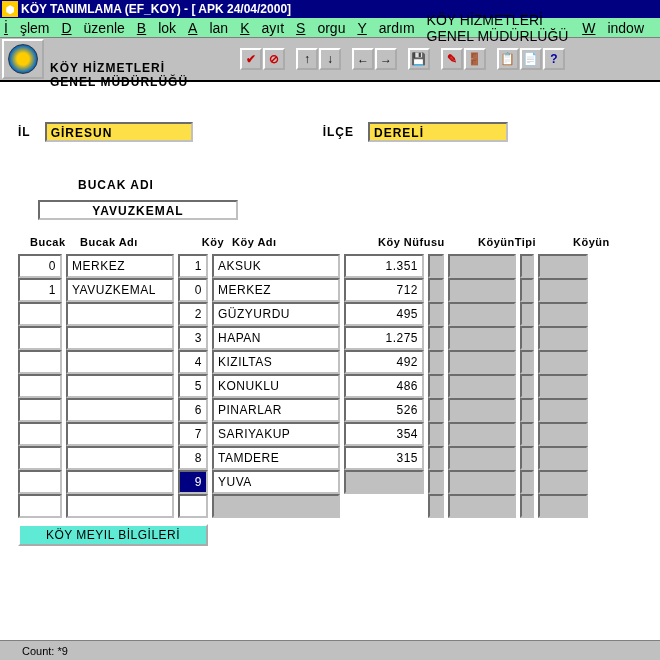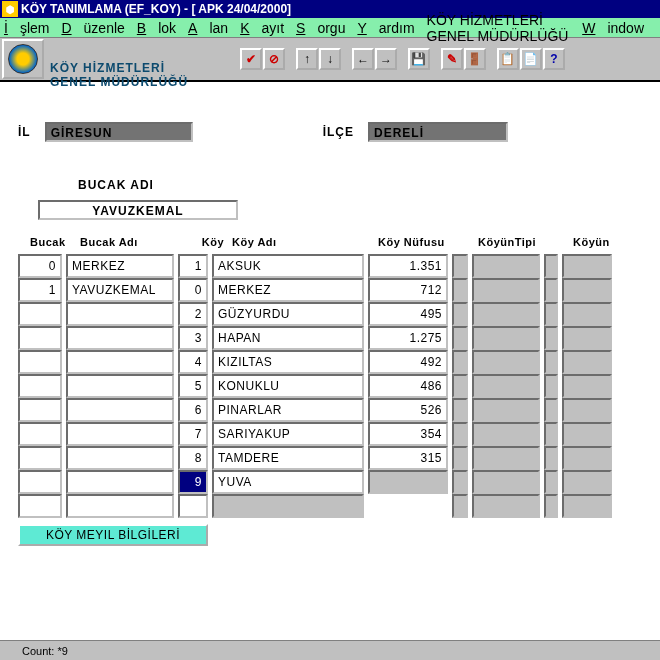--- a/index.html
+++ b/index.html
@@ -8,31 +8,31 @@
   .titlebar { background: #000080; color: #fff; height: 18px; display: flex; align-items: center; padding: 0 2px; font-weight: bold; font-size: 12px; }
   .titlebar-icon { width: 16px; height: 16px; background: #ffcc00; margin-right: 3px; display: inline-flex; align-items: center; justify-content: center; font-size: 10px; }
   
   .menubar { background: #86efac; height: 20px; display: flex; align-items: center; border-bottom: 1px solid #808080; padding: 0 4px; font-size: 14px; }
   .menubar span { margin-right: 12px; cursor: pointer; }
   .menubar .u { text-decoration: underline; }
   
   .toolbar-row { background: #c0c0c0; height: 44px; display: flex; align-items: center; border-bottom: 2px solid #000; }
   .logo-box { width: 42px; height: 40px; border: 2px outset #fff; background: #c0c0c0; display: flex; align-items: center; justify-content: center; margin: 2px; }
   .logo-circle { width: 30px; height: 30px; border-radius: 50%; background: radial-gradient(circle, #ffcc00 30%, #0066cc 70%); border: 1px solid #333; }
-  .org-title { font-weight: bold; font-size: 12px; color: #0c4a6e; letter-spacing: 1px; line-height: 14px; margin-left: 4px; flex: 0 0 180px; margin-top: 31px; }
+  .org-title { font-weight: bold; font-size: 12px; color: #000000; letter-spacing: 1px; line-height: 14px; margin-left: 4px; flex: 0 0 180px; margin-top: 31px; }
   .toolbar-btns { display: flex; gap: 3px; align-items: center; margin-left: 10px; }
   .tgroup { display: flex; gap: 1px; margin-right: 8px; }
   .tbtn { width: 22px; height: 22px; border: 2px outset #fff; background: #c0c0c0; display: flex; align-items: center; justify-content: center; font-size: 12px; font-weight: bold; cursor: pointer; }
   .tbtn.red { color: #cc0000; }
   .tbtn.blue { color: #0000aa; }
   
   .content { padding: 40px 18px 4px 18px; }
   .header-row { display: flex; align-items: center; margin-bottom: 36px; }
   .hlabel { font-weight: bold; font-size: 12px; letter-spacing: 1px; margin-right: 14px; }
-  .hfield { border: 2px inset #c0c0c0; background: #737373; height: 20px; padding: 2px 4px; font-weight: bold; font-size: 12px; letter-spacing: 1px; }
+  .hfield { border: 2px inset #c0c0c0; background: #fde047; height: 20px; padding: 2px 4px; font-weight: bold; font-size: 12px; letter-spacing: 1px; }
   .il-field { width: 148px; margin-right: 130px; }
   .ilce-field { width: 140px; }
   
   .bucak-section { margin-bottom: 16px; margin-left: 60px;}
   .bucak-label { font-weight: bold; font-size: 12px; letter-spacing: 1px; margin-bottom: 8px; }
   .bucak-field { border: 2px inset #c0c0c0; background: #fff; height: 20px; width: 200px; padding: 2px 4px; font-weight: bold; font-size: 12px; letter-spacing: 1px; text-align: center; margin-left: -40px;}
   
   .grid-headers { display: flex; font-weight: bold; font-size: 11px; margin-bottom: 6px; margin-left: 12px;}
   .gh { letter-spacing: 0.5px; }
   .gh-bucak { width: 50px; }
@@ -45,21 +45,21 @@
   
   .grids { display: flex; gap: 4px; }
   .col { display: flex; flex-direction: column; gap: 0px; }
   .cell { border: 2px inset #c0c0c0; background: #fff; height: 24px; padding: 2px 4px; font-size: 12px; letter-spacing: 0.5px; display: flex; align-items: center; overflow: hidden; }
   .cell.num { justify-content: flex-end; }
   .cell.gray { background: #c0c0c0; }
   .cell.sel { background: #000080; color: #fff; }
   .c-bucak { width: 44px; }
   .c-bucakadi { width: 108px; }
   .c-koy { width: 30px; }
-  .c-koyadi { width: 152px; }
+  .c-koyadi { width: 128px; }
   .c-nufus { width: 80px; }
   .c-n1 { width: 16px; }
   .c-tipi { width: 68px; }
   .c-n2 { width: 14px; }
   .c-koyun { width: 50px; }
   
   .footer-btn { margin-top: 6px; border: 2px outset #fff; background: #5eead4; height: 22px; width: 190px; display: flex; align-items: center; justify-content: center; font-size: 12px; font-weight: normal; letter-spacing: 0.5px; cursor: pointer; }
   
   .statusbar { position: absolute; bottom: 0; left: 0; right: 0; background: #c0c0c0; height: 20px; border-top: 1px solid #808080; padding: 2px 22px; font-size: 11px; display: flex; align-items: center; }
 </style>

